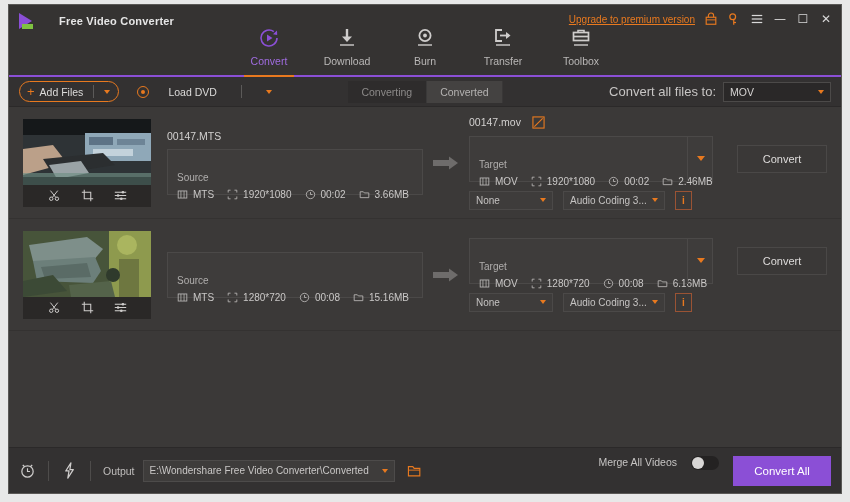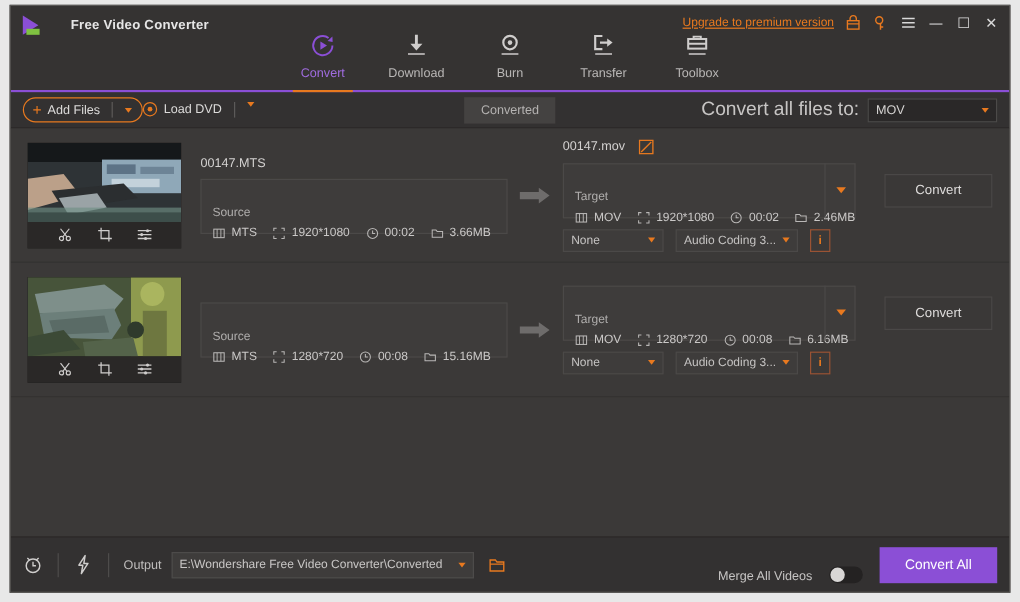--- a/index.html
+++ b/index.html
@@ -85,40 +85,40 @@
     border: 1px solid #e8791f; border-radius: 12px;
     height: 21px; padding: 0 8px 0 7px; cursor: pointer;
   }
   .plus-ic { color: #e8791f; font-size: 13px; line-height: 13px; }
   .add-files-label { color: #dcdbda; font-size: 10.5px; }
   .sep-v { width: 1px; height: 13px; background: #5c5a59; margin: 0 5px; }
   .caret { width: 0; height: 0; border-left: 4px solid transparent;
            border-right: 4px solid transparent; border-top: 5px solid #e8791f; }
   .caret-sm { width: 0; height: 0; border-left: 3.5px solid transparent;
            border-right: 3.5px solid transparent; border-top: 4.5px solid #e8791f; }
-  .load-dvd { display: flex; align-items: flex-start; gap: 5px; cursor: pointer; }
+  .load-dvd { display: flex; align-items: center; gap: 19px; margin-left: 18px; cursor: pointer; }
   .dvd-ring {
     width: 12px; height: 12px; border-radius: 50%; border: 1.5px solid #e8791f;
     display: flex; align-items: center; justify-content: center;
   }
   .dvd-ring i { width: 4px; height: 4px; border-radius: 50%; background: #e8791f; display: block; }
   .load-dvd-label { color: #dcdbda; font-size: 10.5px; }
 
   .seg-tabs {
     position: absolute; left: 50%; transform: translateX(-50%);
     display: flex; background: #444241; height: 22px; align-items: stretch;
   }
   .seg-tab { padding: 0 14px; display: flex; align-items: center; font-size: 10.5px;
              color: #b5b3b2; cursor: pointer; }
   .seg-tab.active { background: #2e2c2c; color: #8c8a89; }
 
   .convert-all-to {
     position: absolute; right: 10px; display: flex; align-items: center; gap: 7px;
   }
-  .cat-label { color: #c7c5c4; font-size: 16px; }
+  .cat-label { color: #c7c5c4; font-size: 13px; }
   .fmt-select {
     width: 108px; height: 20px; background: #2a2828; border: 1px solid #4c4a49;
     display: flex; align-items: center; justify-content: space-between;
     padding: 0 6px; cursor: pointer;
   }
   .fmt-select span { color: #d6d4d3; font-size: 10.5px; }
 
   
   .filelist { flex: 1 1 auto; background: #3b3938; overflow: hidden; position: relative; }
   .file-row {
@@ -193,21 +193,21 @@
   .bb-sep { width: 1px; height: 20px; background: #4e4c4b; margin: 0 12px; }
   .out-label { color: #c0bebd; font-size: 10.5px; margin-right: 8px; }
   .out-path {
     width: 252px; height: 22px; background: #3e3c3b; border: 1px solid #4d4b4a;
     display: flex; align-items: center; justify-content: space-between;
     padding: 0 6px; cursor: pointer;
   }
   .out-path span { color: #c9c7c6; font-size: 10px; white-space: nowrap;
                    overflow: hidden; text-overflow: ellipsis; }
   .folder-ic { width: 16px; height: 14px; margin-left: 12px; cursor: pointer; display: block; }
-  .bb-right { position: absolute; right: 10px; display: flex; align-items: flex-end; gap: 14px; }
+  .bb-right { position: absolute; right: 10px; display: flex; align-items: flex-start; gap: 14px; }
   .merge-label { color: #c6c4c3; font-size: 10.5px; }
   .toggle {
     width: 28px; height: 14px; border-radius: 7px; background: #242222;
     position: relative; cursor: pointer;
   }
   .toggle .knob {
     position: absolute; left: 1px; top: 1px; width: 12px; height: 12px;
     border-radius: 50%; background: #d8d6d5;
   }
   .convert-all-btn {
@@ -330,20 +330,21 @@
     <div class="load-dvd">
       <span class="dvd-ring">
           <i></i>
         </span>
       <span class="load-dvd-label">Load DVD</span>
       <span class="sep-v"></span>
       <span class="caret-sm"></span>
     </div>
 
     <div class="seg-tabs">
+      <div class="seg-tab active">Converting</div>
       <div class="seg-tab">Converted</div>
     </div>
 
     <div class="convert-all-to">
       <span class="cat-label">Convert all files to:</span>
       <div class="fmt-select">
         <span>MOV</span>
         <span class="caret-sm"></span>
       </div>
     </div>

